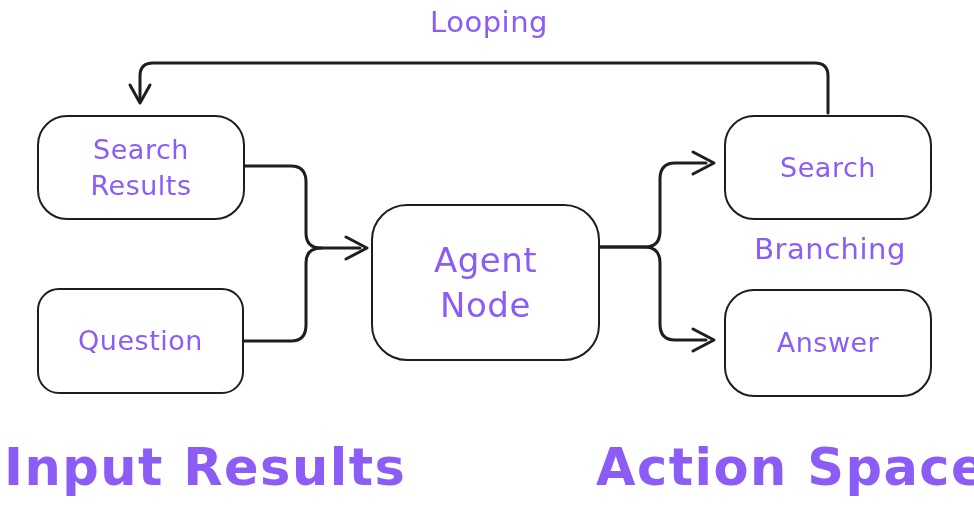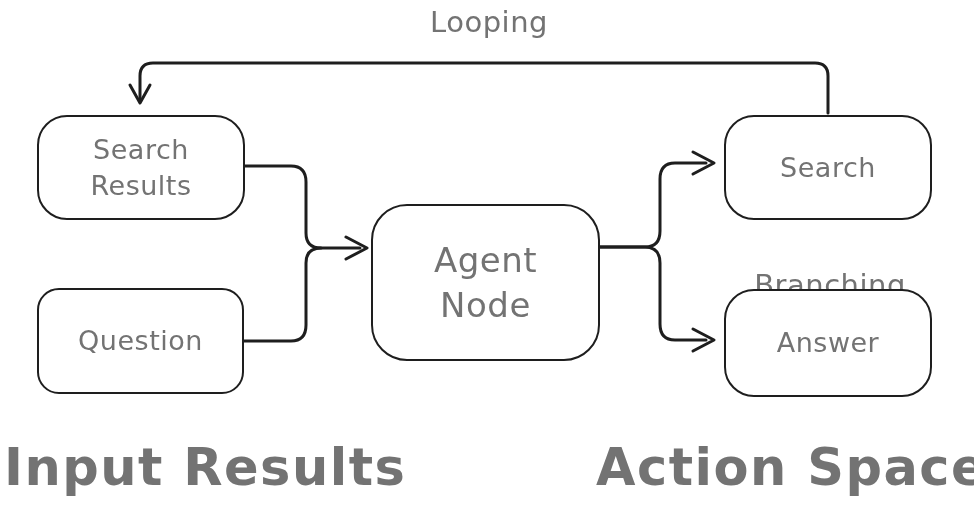--- a/index.html
+++ b/index.html
@@ -7,21 +7,21 @@
     padding: 0;
     background: #ffffff;
     font-family: "DejaVu Sans", sans-serif;
   }
   .canvas {
     position: relative;
     width: 974px;
     height: 529px;
     background: #ffffff;
     overflow: hidden;
-    color: #737373;
+    color: #8b5cf6;
   }
   .wires {
     position: absolute;
     left: 0; top: 0;
     width: 974px;
     height: 529px;
   }
   .node {
     position: absolute;
     box-sizing: border-box;
@@ -44,21 +44,21 @@
   .node-search         { left: 724px; top: 115px; width: 208px; height: 105px; }
   .node-answer         { left: 724px; top: 289px; width: 208px; height: 108px; }
 
   .float-label {
     position: absolute;
     white-space: nowrap;
     font-size: 29px;
     letter-spacing: 0.5px;
   }
   .label-looping   { left: 427px; top: 5px;   width: 124px; text-align: center; }
-  .label-branching { left: 744px; top: 232px; width: 172px; text-align: center; margin-top: 36px; }
+  .label-branching { left: 744px; top: 232px; width: 172px; text-align: center; }
 
   .caption {
     position: absolute;
     white-space: nowrap;
     font-size: 51px;
     font-weight: 600;
     letter-spacing: 1.5px;
   }
   .caption-input  { left: 4px;   top: 438px; }
   .caption-action { left: 596px; top: 438px; }

